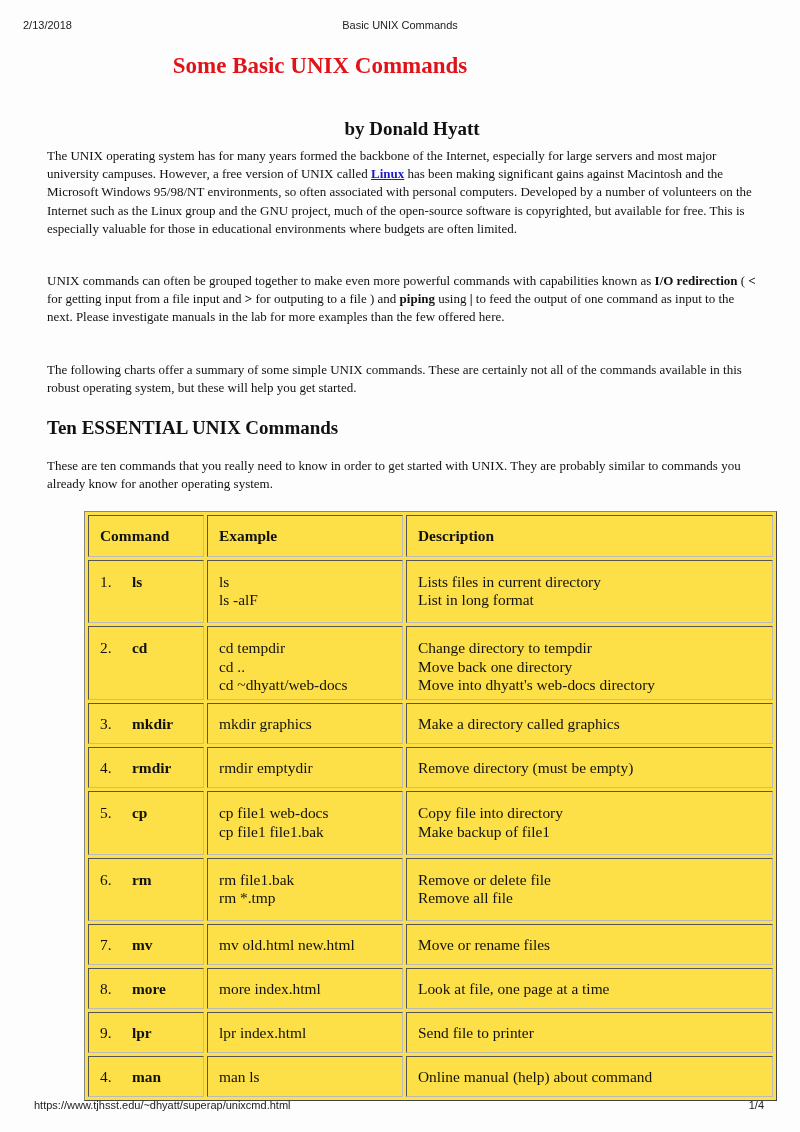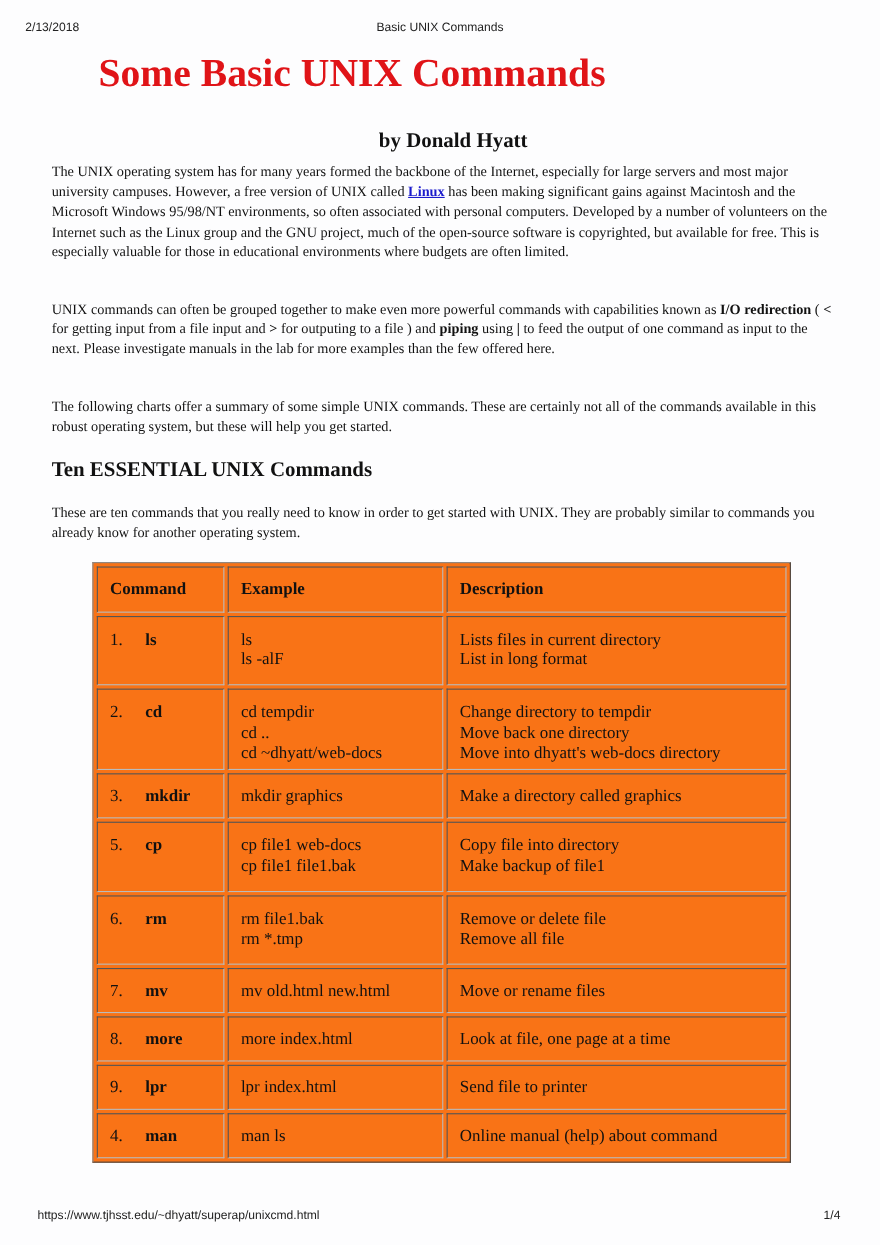--- a/index.html
+++ b/index.html
@@ -7,33 +7,33 @@
          font-family: "Liberation Serif", serif; color: #111; }
   .print-header, .print-footer { position: absolute; left: 0; width: 800px;
          font-family: "Liberation Sans", sans-serif; font-size: 11px; color: #222; }
   .print-header { top: 19px; height: 14px; }
   .print-footer { top: 1099px; height: 14px; }
   .ph-left { position: absolute; left: 23px; }
   .ph-center { position: absolute; left: 0; width: 800px; text-align: center; }
   .pf-left { position: absolute; left: 34px; }
   .pf-right { position: absolute; right: 36px; }
   .title { position: absolute; top: 44px; left: 0; width: 640px; text-align: center;
-           font-size: 36px; font-weight: bold; color: #e01418; line-height: 44px; }
+           font-size: 23px; font-weight: bold; color: #e01418; line-height: 44px; }
   .byline { position: absolute; top: 105px; left: 0; width: 800px; text-align: center;
             font-size: 19px; font-weight: bold; line-height: 24px; }
   .para { position: absolute; left: 47px; width: 712px; font-size: 13px; line-height: 18.2px; margin: 0; }
   .p1 { top: 147px; }
   .p2 { top: 272px; }
   .p3 { top: 361px; }
   .p4 { top: 457px; }
   .section-title { position: absolute; top: 416px; left: 47px; font-size: 19px; font-weight: bold; line-height: 24px; margin: 0; }
   a.link { color: #1a1acc; font-weight: bold; text-decoration: underline; }
-  .cmd-table { position: absolute; top: 511px; left: 84px; width: 635px;
+  .cmd-table { position: absolute; top: 511px; left: 84px; width: 693px;
                border: 1px solid #888; border-right-color: #444; border-bottom-color: #444;
-               border-collapse: separate; border-spacing: 3px; background: #f97316; }
+               border-collapse: separate; border-spacing: 3px; background: #fde047; }
   .cmd-table td, .cmd-table th { border: 1px solid #888; border-top-color: #555; border-left-color: #555;
                border-right-color: #bbb; border-bottom-color: #bbb;
                font-size: 15.4px; line-height: 18.2px; padding: 0 11px; vertical-align: top; text-align: left; }
   .cmd-table th { font-weight: bold; height: 40px; vertical-align: middle; }
   .col1 { width: 92px; }
   .col2 { width: 172px; }
   .num { display: inline-block; width: 32px; }
   .cmdname { font-weight: bold; }
   .row-2 td { height: 56px; padding-top: 12px; padding-bottom: 13px; box-sizing: border-box; }
   .row-3 td { height: 74px; padding-top: 12px; box-sizing: border-box; }
@@ -96,20 +96,29 @@
       </tr>
       <tr class="row-1">
         <td><span class="num">3.</span><span class="cmdname">mkdir</span></td>
         <td>
           <span class="line">mkdir graphics</span>
         </td>
         <td>
           <span class="line">Make a directory called graphics</span>
         </td>
       </tr>
+      <tr class="row-1">
+        <td><span class="num">4.</span><span class="cmdname">rmdir</span></td>
+        <td>
+          <span class="line">rmdir emptydir</span>
+        </td>
+        <td>
+          <span class="line">Remove directory (must be empty)</span>
+        </td>
+      </tr>
       <tr class="row-2">
         <td><span class="num">5.</span><span class="cmdname">cp</span></td>
         <td>
           <span class="line">cp file1 web-docs</span>
           <span class="line">cp file1 file1.bak</span>
         </td>
         <td>
           <span class="line">Copy file into directory</span>
           <span class="line">Make backup of file1</span>
         </td>

